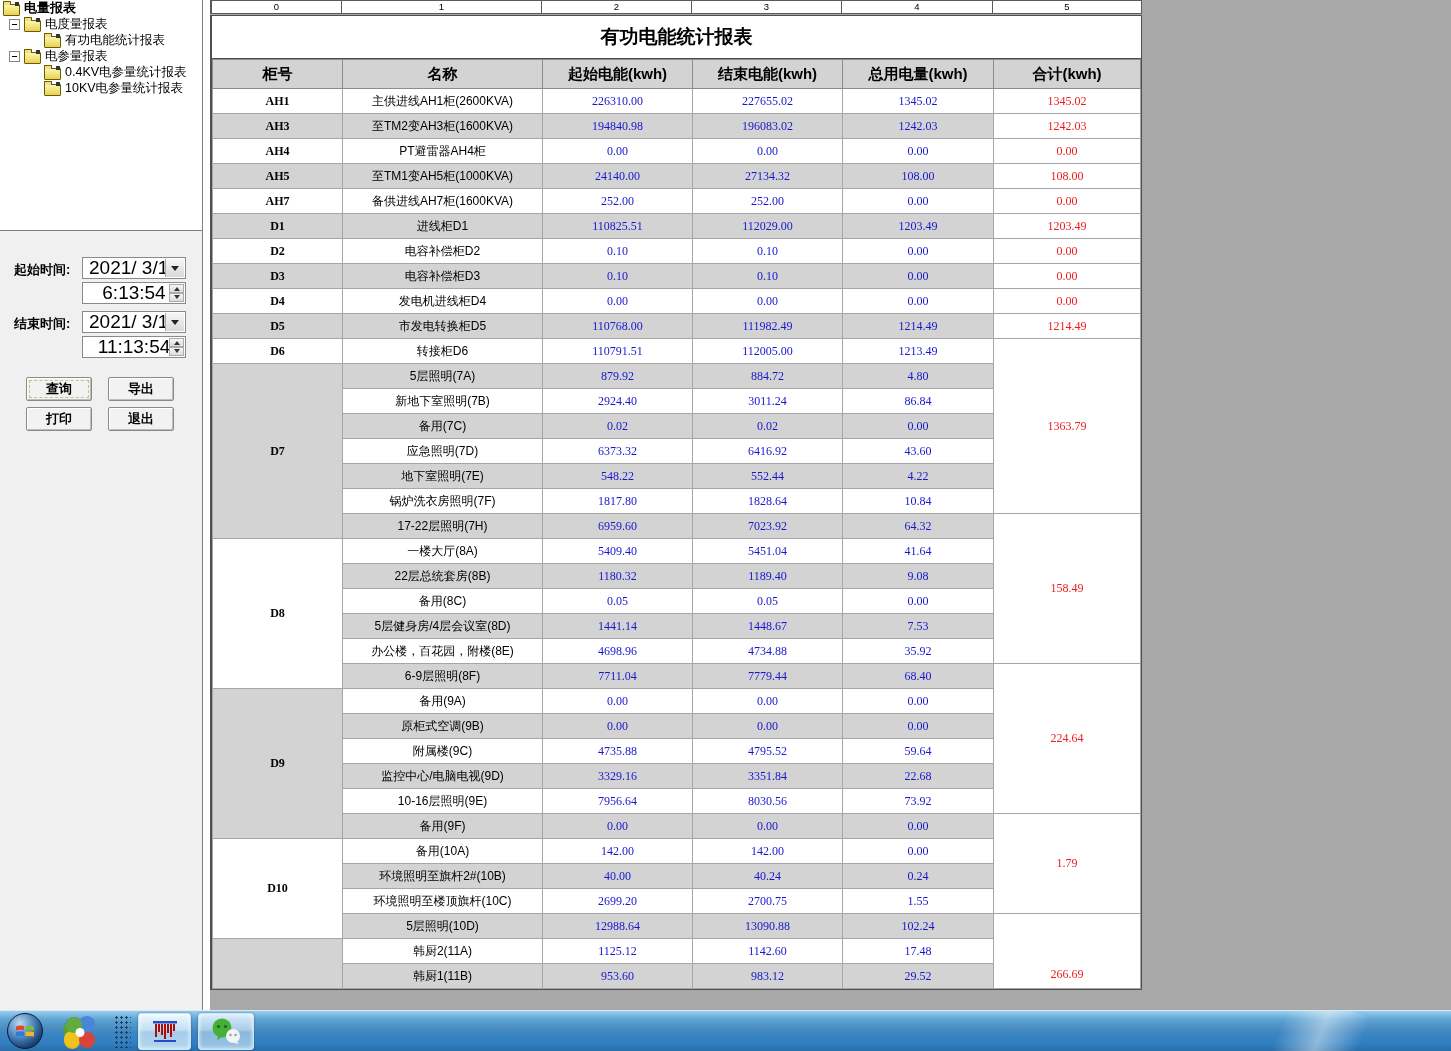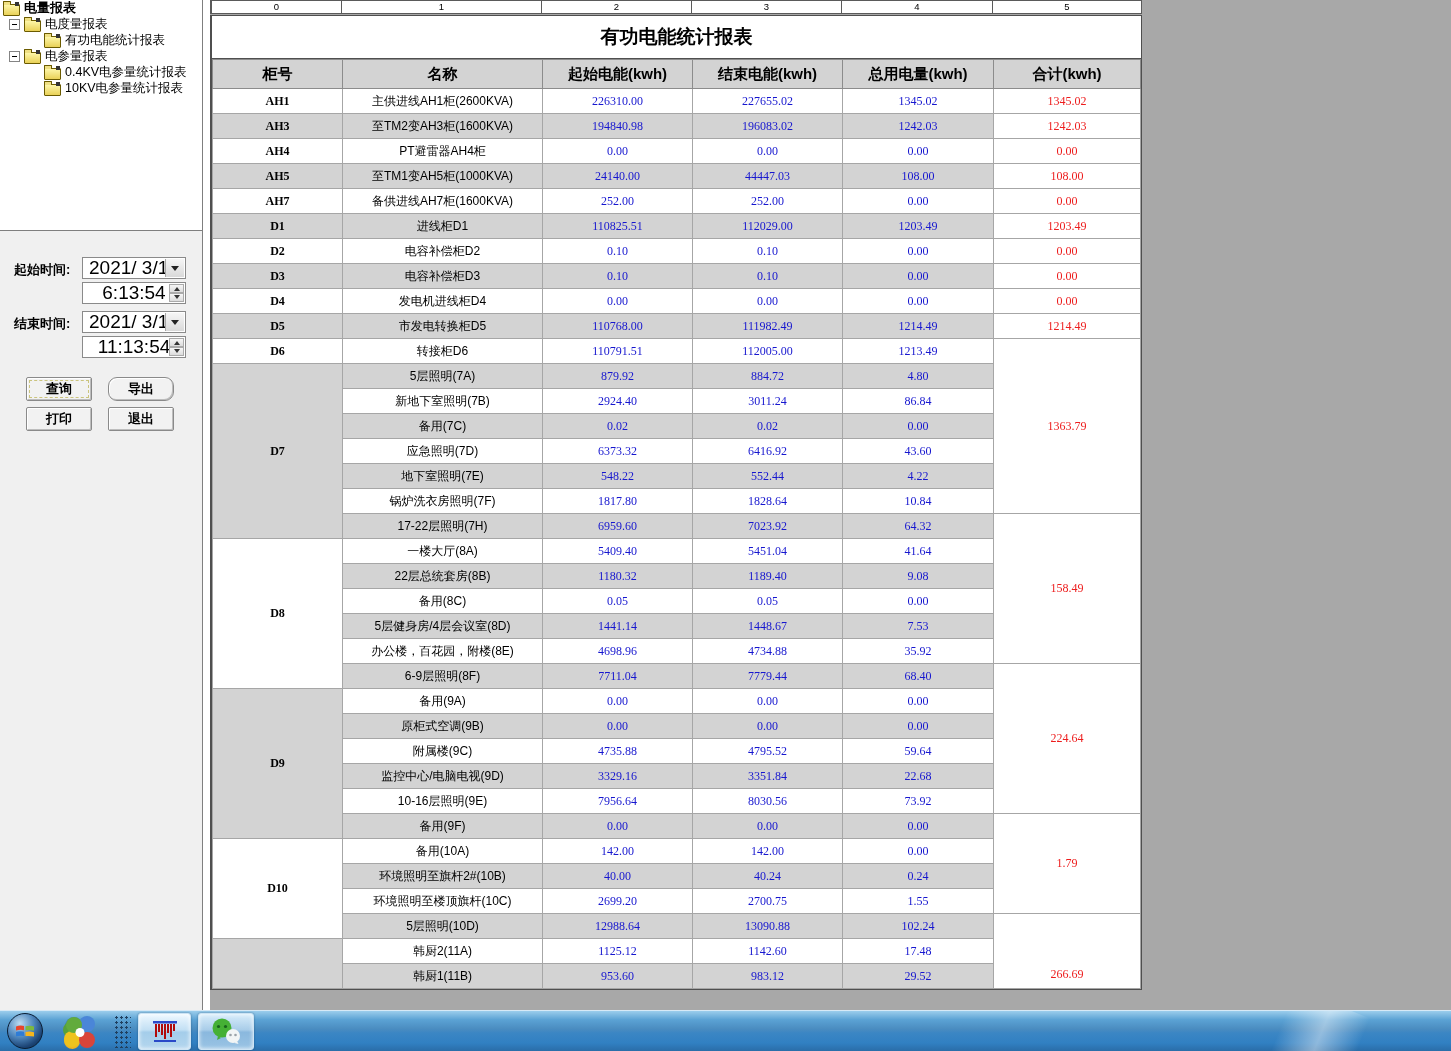--- a/index.html
+++ b/index.html
@@ -157,21 +157,21 @@
       <span class="sbtns">
         <span class="sbtn">
             <span class="uArrow"></span>
           </span>
         <span class="sbtn">
             <span class="dnArrow"></span>
           </span>
       </span>
     </div>
     <div class="pbtn focus" style="left:26px;top:146px;">查询</div>
-    <div class="pbtn" style="left:108px;top:146px;border-radius:9px;">导出</div>
+    <div class="pbtn" style="left:108px;top:146px;">导出</div>
     <div class="pbtn" style="left:26px;top:176px;">打印</div>
     <div class="pbtn" style="left:108px;top:176px;">退出</div>
   </div>
 
   <div class="gapcol"></div>
 
   <div class="main">
     <div class="sheet">
       <div class="chead">
           <div class="ch c0">0</div>
@@ -224,21 +224,21 @@
                 <td class="name">PT避雷器AH4柜</td>
                 <td class="num">0.00</td>
                 <td class="num">0.00</td>
                 <td class="num">0.00</td>
                 <td class="tot">0.00</td>
               </tr>
               <tr class="sh">
                 <td class="cab">AH5</td>
                 <td class="name">至TM1变AH5柜(1000KVA)</td>
                 <td class="num">24140.00</td>
-                <td class="num">44447.03</td>
+                <td class="num">27134.32</td>
                 <td class="num">108.00</td>
                 <td class="tot">108.00</td>
               </tr>
               <tr>
                 <td class="cab">AH7</td>
                 <td class="name">备供进线AH7柜(1600KVA)</td>
                 <td class="num">252.00</td>
                 <td class="num">252.00</td>
                 <td class="num">0.00</td>
                 <td class="tot">0.00</td>

